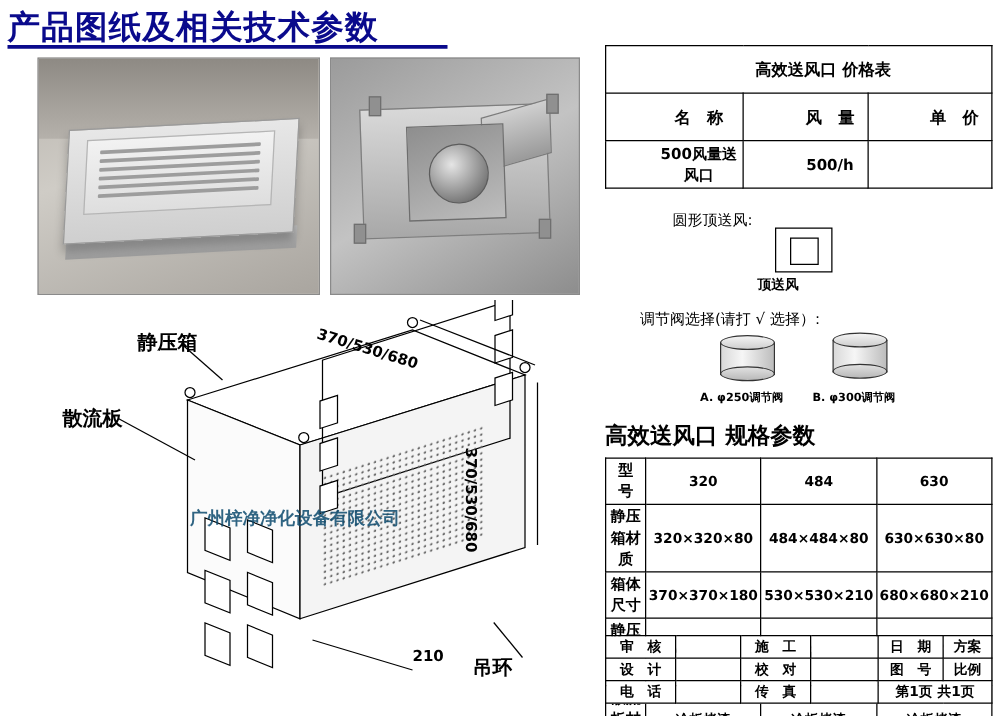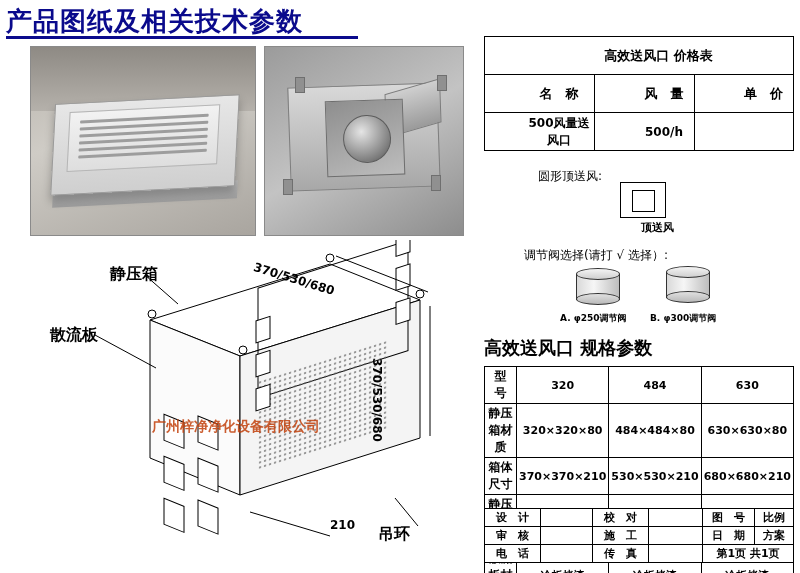--- a/index.html
+++ b/index.html
@@ -113,23 +113,23 @@
     font-family:"DejaVu Sans", sans-serif;
   }
   #round-label { left:538px; top:168px; }
   #round-fig {
     position:absolute; left:620px; top:182px; width:46px; height:36px;
     border:1px solid #000; background:#fff;
   }
   #round-fig .inner {
     position:absolute; left:11px; top:7px; width:23px; height:22px; border:1px solid #000;
   }
-  #round-fig-caption { position:absolute; left:641px; top:220px; font-size:11px; font-weight:bold; }
-
-  #valve-label { left:512px; top:247px;margin-left:12px; }
+  #round-fig-caption { position:absolute; left:606px; top:220px; font-size:11px; font-weight:bold; }
+
+  #valve-label { left:512px; top:247px; }
   .valve {
     position:absolute; width:48px; height:42px;
   }
   .valve .top {
     position:absolute; left:2px; top:0; width:44px; height:12px;
     border:1px solid #333; border-radius:50%;
     background:linear-gradient(180deg,#f4f4f4,#cfcfcf);
   }
   .valve .body {
     position:absolute; left:2px; top:6px; width:44px; height:26px;
@@ -167,22 +167,22 @@
   #drawing { position:absolute; left:0px; top:240px; width:484px; height:333px; }
   .dim-text {
     position:absolute; font-size:12px; font-weight:bold;
     font-family:"DejaVu Sans", sans-serif; white-space:nowrap;
   }
   .lead-text {
     position:absolute; font-size:16px; font-weight:bold;
     font-family:"DejaVu Sans", sans-serif; white-space:nowrap;
   }
   #watermark {
-    position:absolute; left:152px; top:418px;
-    font-size:14px; color:#c2410c; font-weight:bold;
+    position:absolute; left:152px; top:406px;
+    font-size:14px; color:#0c4a6e; font-weight:bold;
     font-family:"DejaVu Sans", sans-serif;
     opacity:.85;
   }
 </style>
 </head>
 <body>
 
 <div class="page">
 
   <div class="title">产品图纸及相关技术参数</div>
@@ -269,21 +269,21 @@
       <td>630</td>
     </tr>
     <tr>
       <td class="rowhdr">静压箱材质</td>
       <td>320×320×80</td>
       <td>484×484×80</td>
       <td>630×630×80</td>
     </tr>
     <tr>
       <td class="rowhdr">箱体尺寸</td>
-      <td>370×370×210</td>
+      <td>370×370×180</td>
       <td>530×530×210</td>
       <td>680×680×210</td>
     </tr>
     <tr>
       <td class="rowhdr">静压箱材质</td>
       <td>镀铝锌板</td>
       <td>镀铝锌板</td>
       <td>镀铝锌板</td>
     </tr>
     <tr>
@@ -291,34 +291,34 @@
       <td>冷板烤漆</td>
       <td>冷板烤漆</td>
       <td>冷板烤漆</td>
     </tr>
   </tbody>
     </table>
 
   <table class="grid" id="titleblock">
     <tbody>
         <tr>
+      <td>审　核</td>
+      <td></td>
+      <td>施　工</td>
+      <td></td>
+      <td>日　期</td>
+      <td>方案</td>
+    </tr>
+    <tr>
       <td style="width:56px">设　计</td>
       <td style="width:52px"></td>
       <td style="width:56px">校　对</td>
       <td style="width:54px"></td>
       <td style="width:52px">图　号</td>
       <td rowspan="1">比例</td>
-    </tr>
-    <tr>
-      <td>审　核</td>
-      <td></td>
-      <td>施　工</td>
-      <td></td>
-      <td>日　期</td>
-      <td>方案</td>
     </tr>
     <tr>
       <td>电　话</td>
       <td></td>
       <td>传　真</td>
       <td></td>
       <td colspan="2">第1页 共1页</td>
     </tr>
   </tbody>
     </table>

